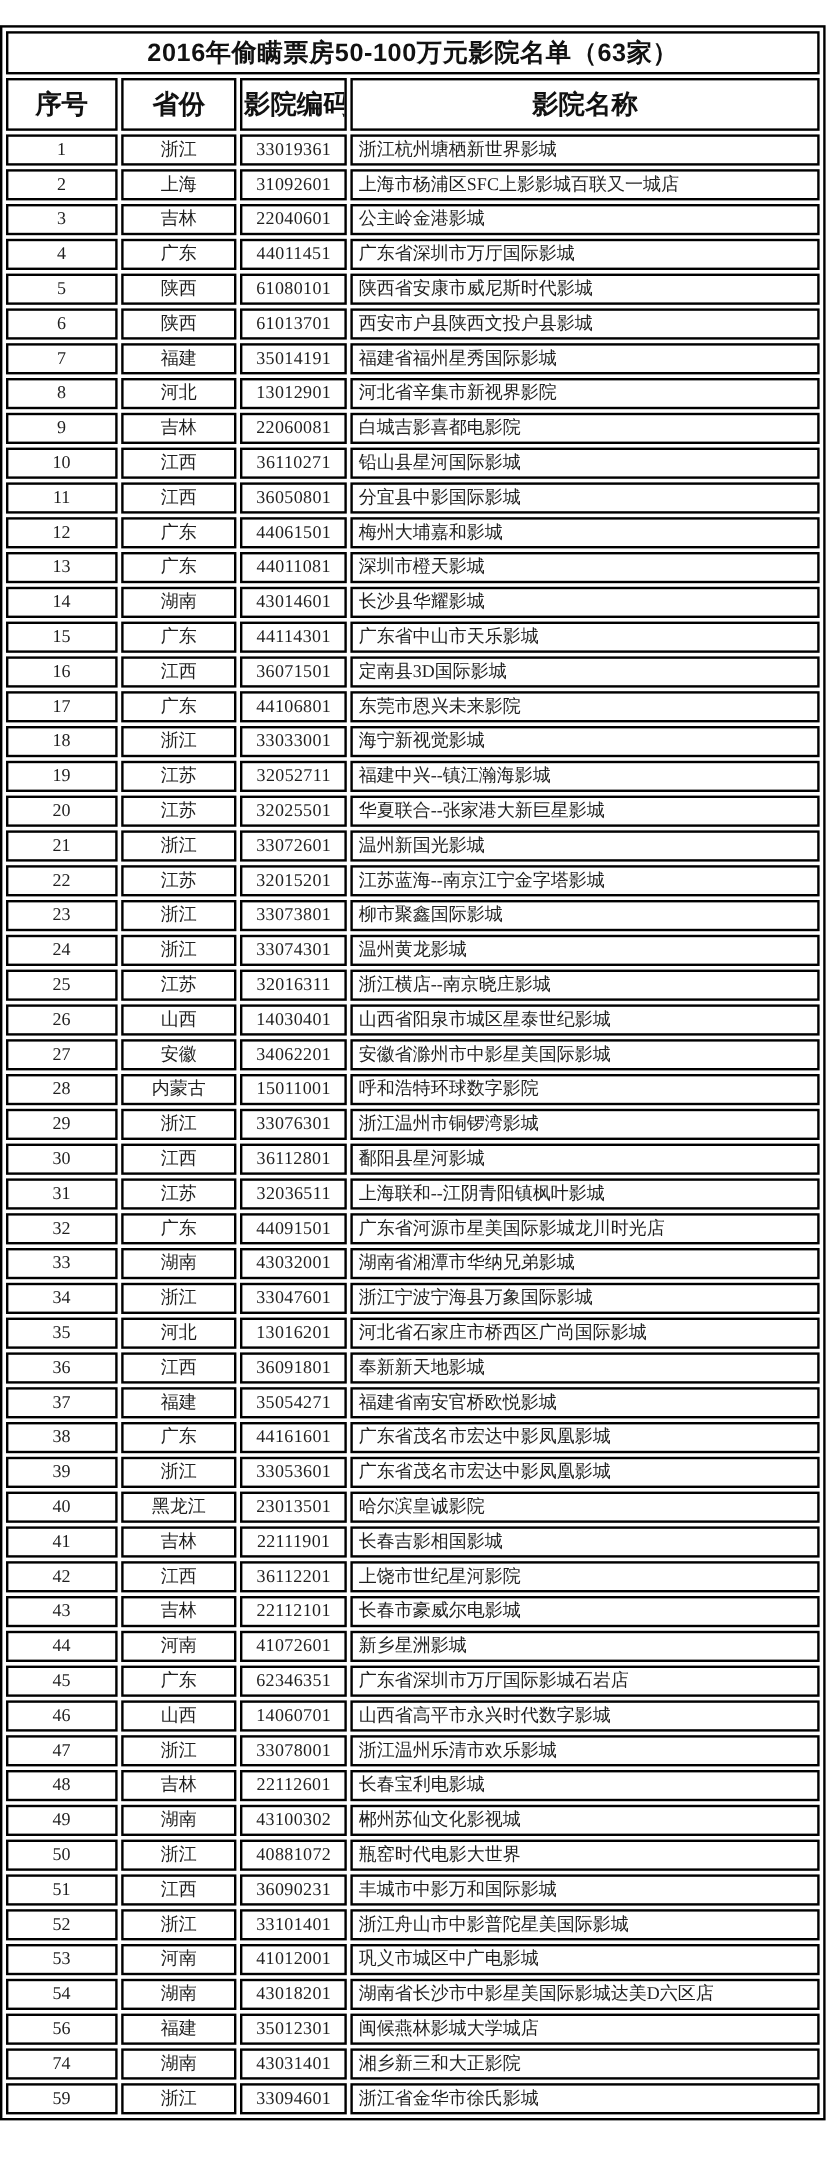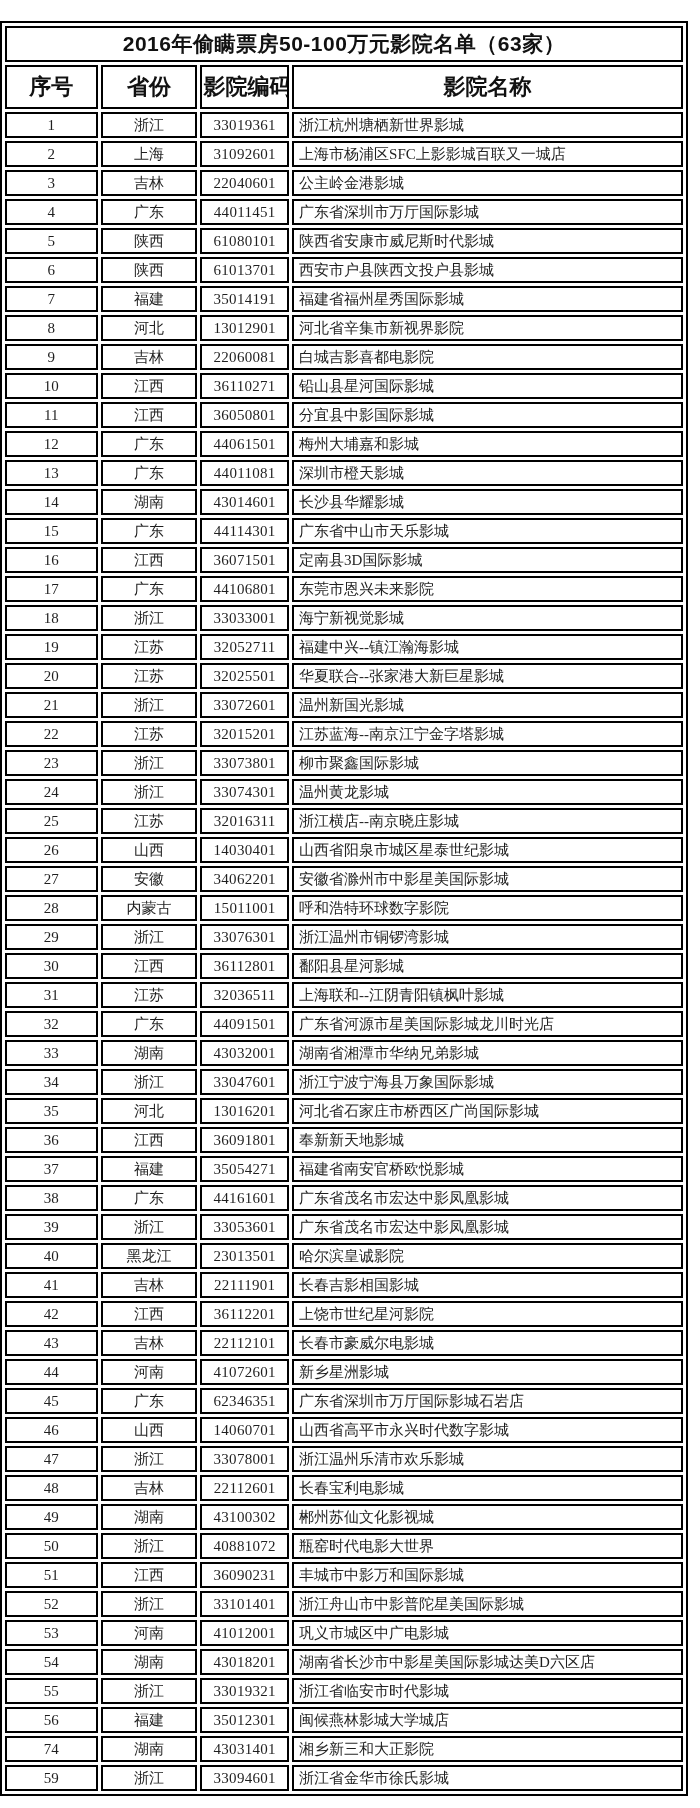--- a/index.html
+++ b/index.html
@@ -463,26 +463,20 @@
     <td class="cell-name">巩义市城区中广电影城</td>
   </tr>
 
   <tr class="body-row">
     <td class="cell-index">54</td>
     <td class="cell-prov">湖南</td>
     <td class="cell-code">43018201</td>
     <td class="cell-name">湖南省长沙市中影星美国际影城达美D六区店</td>
   </tr>
 
-  <tr class="body-row">
-    <td class="cell-index">55</td>
-    <td class="cell-prov">浙江</td>
-    <td class="cell-code">33019321</td>
-    <td class="cell-name">浙江省临安市时代影城</td>
-  </tr>
 
   <tr class="body-row">
     <td class="cell-index">56</td>
     <td class="cell-prov">福建</td>
     <td class="cell-code">35012301</td>
     <td class="cell-name">闽候燕林影城大学城店</td>
   </tr>
 
 
   <tr class="body-row">

